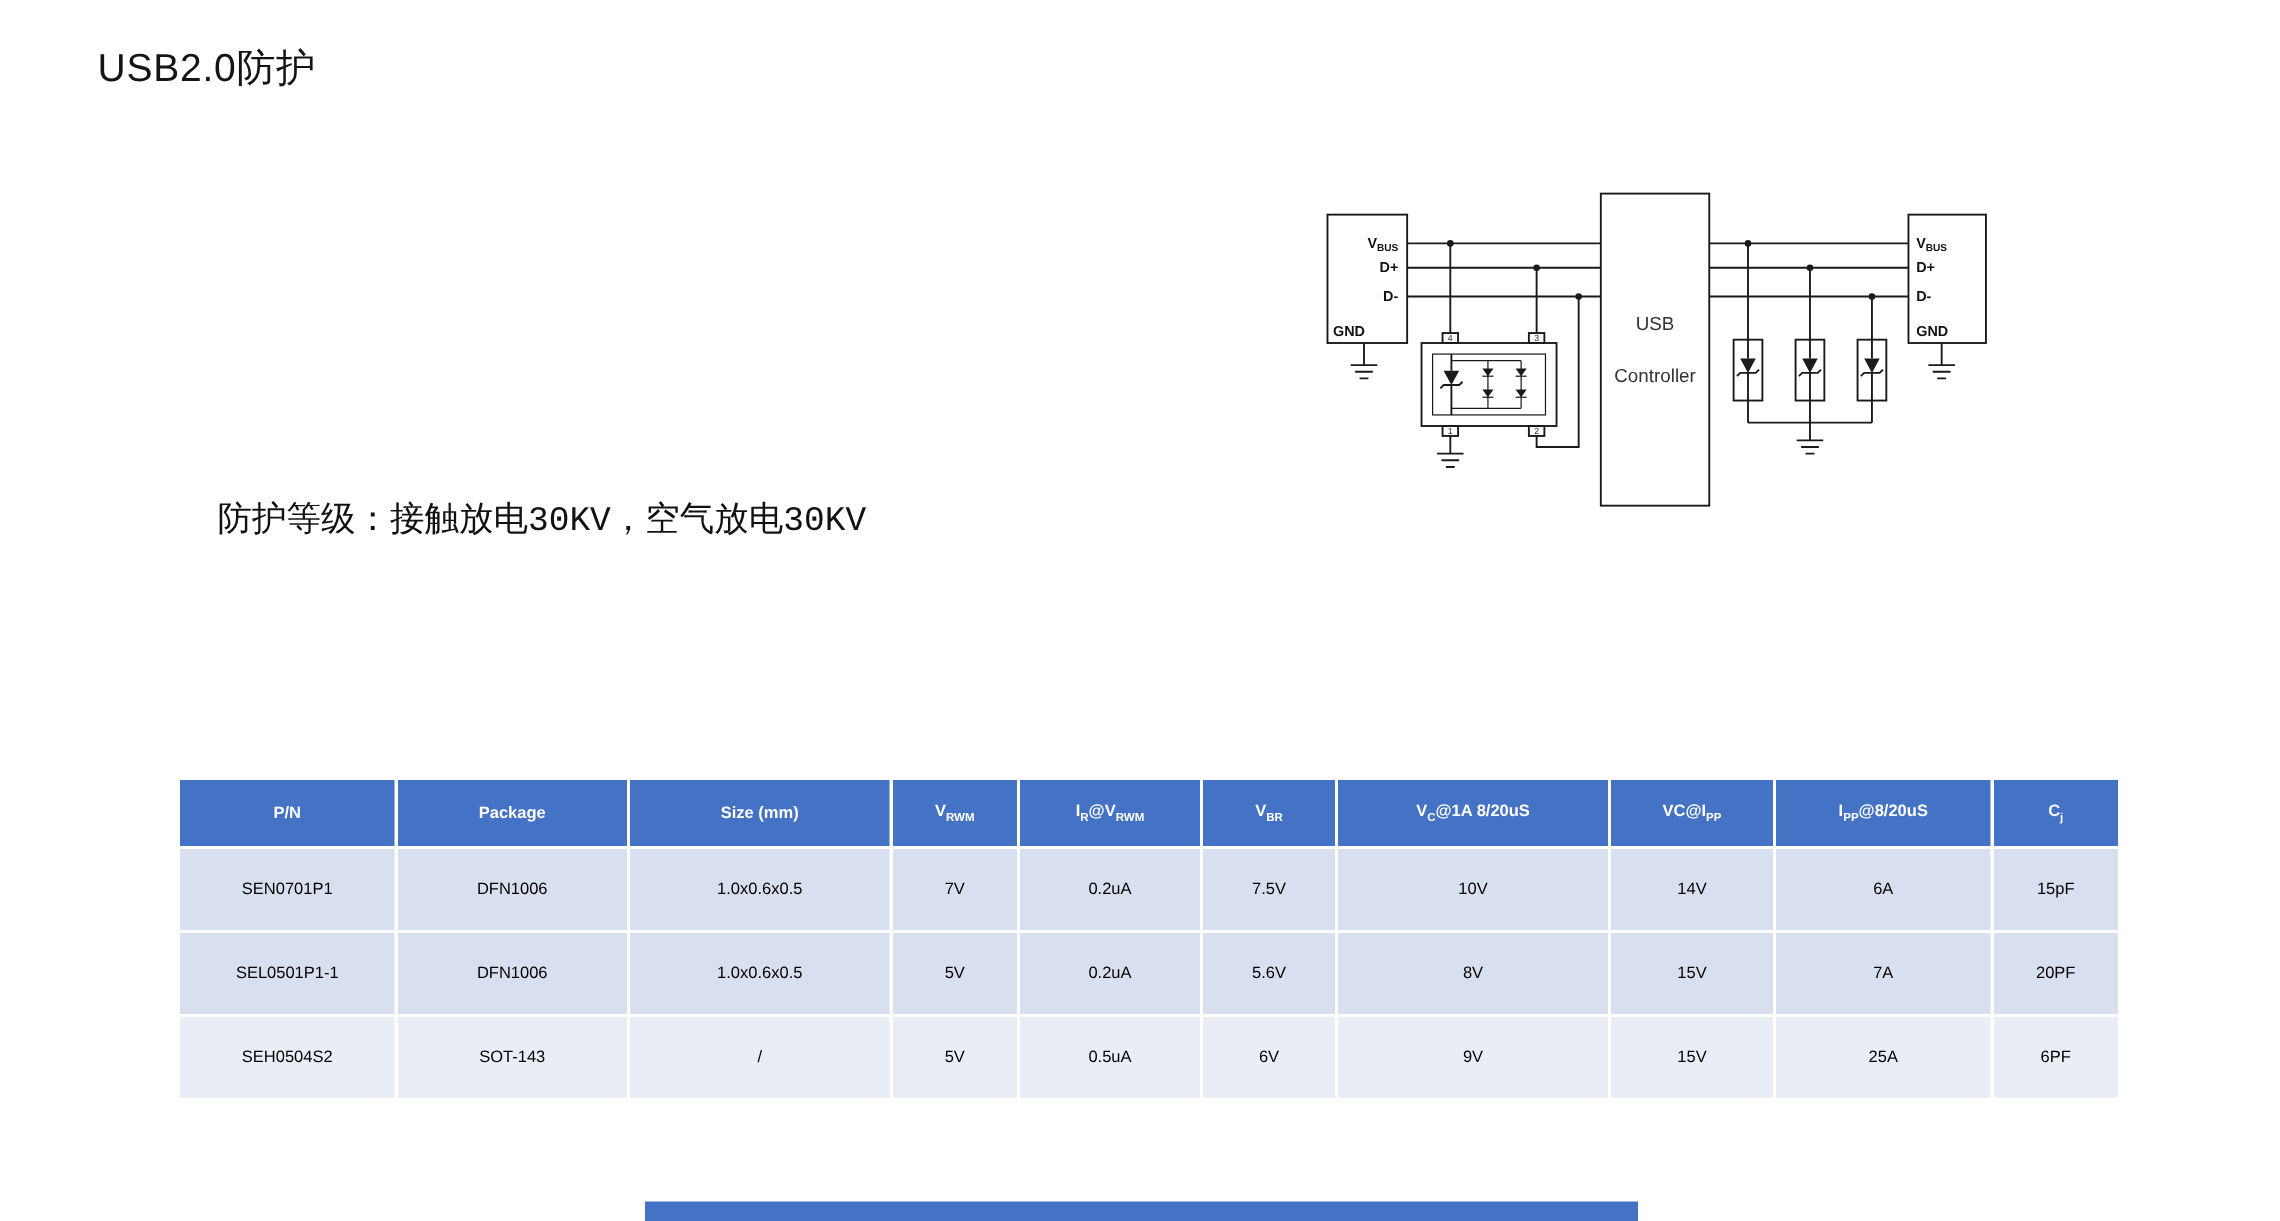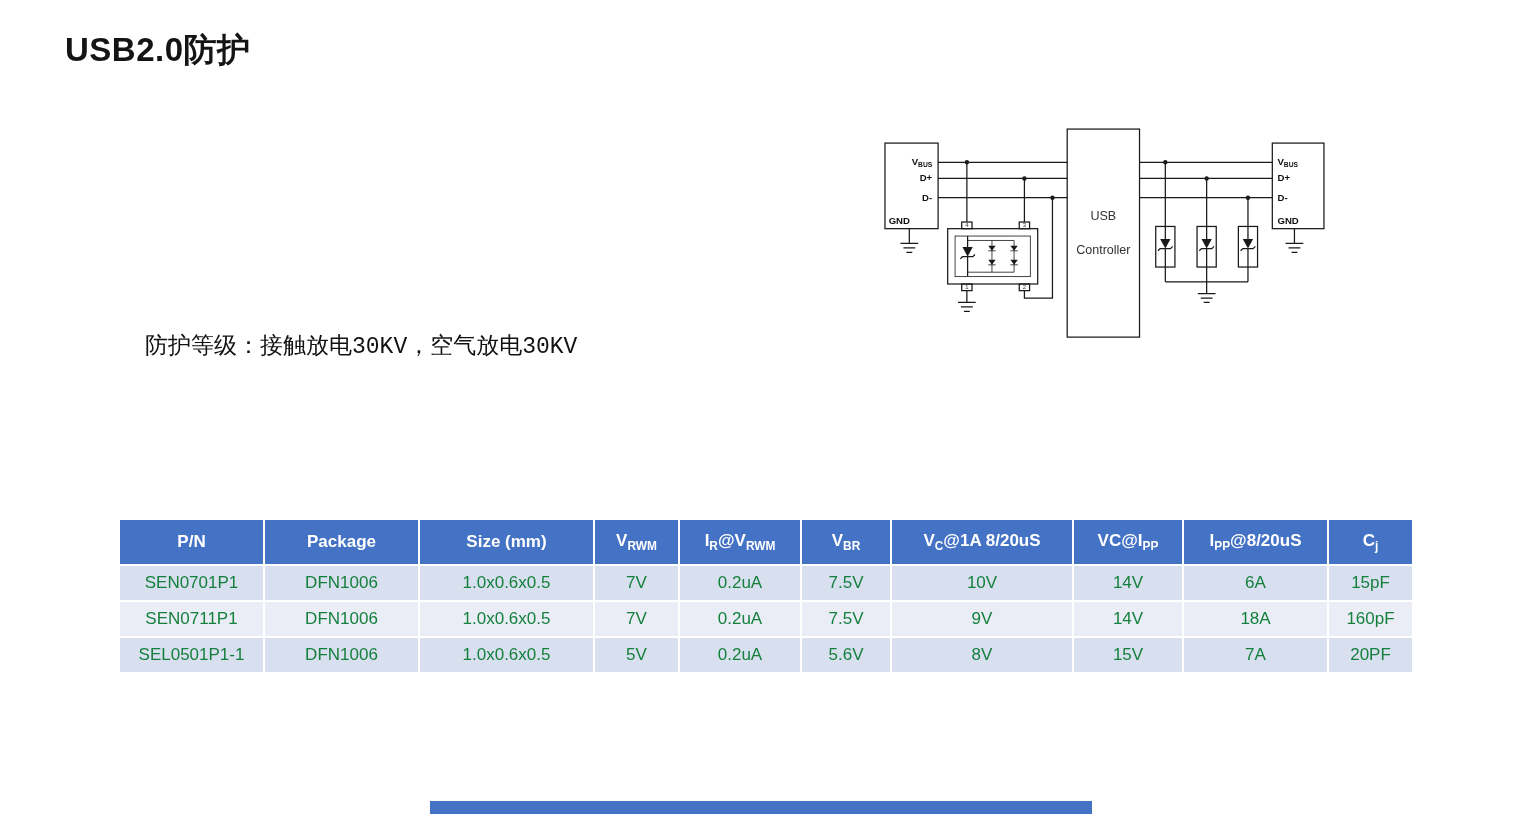--- a/index.html
+++ b/index.html
@@ -6,52 +6,52 @@
   html, body {
     width:1520px; height:814px;
     background:#ffffff;
     font-family:"Liberation Sans", sans-serif;
     overflow:hidden;
   }
   .slide { position:relative; width:1520px; height:814px; background:#fff; }
 
   .title {
     position:absolute; left:65px; top:28px;
-    font-size:33px; font-weight:bold; color:#141414;
+    font-size:26px; font-weight:normal; color:#141414;
     letter-spacing:0.5px;
   }
 
   .desc {
     position:absolute; left:145px; top:194px;
     font-size:23px; color:#111; line-height:37px;
   }
   .protection {
     position:absolute; left:145px; top:330px;
     font-size:23px; color:#111;font-family:Liberation Mono, monospace;
   }
 
   .diagram { position:absolute; left:780px; top:118px; }
   .pin-label { font-size:13px; font-weight:bold; fill:#111; }
   .ctrl-label { font-size:17px; fill:#333; }
   .pin-num  { font-size:8px; fill:#333; }
 
   .spec-table {
     position:absolute; left:118px; top:518px;
     border-collapse:collapse; table-layout:fixed;
-    font-size:17px;
+    font-size:11px;
   }
   .spec-table th, .spec-table td {
     border:2px solid #ffffff; text-align:center; vertical-align:middle;
     overflow:hidden; white-space:nowrap;
   }
   .spec-table th {
     background:var(--header-bg, #4472C4); color:#fff;
     height:46px; font-weight:bold;
   }
-  .spec-table td { height:36px; color:#15803d; }
+  .spec-table td { height:56px; color:#000000; }
   .spec-table tr.odd  td { background:var(--row-odd,  #D8DFEF); }
   .spec-table tr.even td { background:var(--row-even, #EAEDF6); }
   sub { font-size:0.7em; }
 
   .footer-bar {
     position:absolute; left:430px; bottom:0;
     width:662px; height:13px;
     background:var(--footer-bar, #4472C4);
   }
 </style>
@@ -200,41 +200,41 @@
           <td>DFN1006</td>
           <td>1.0x0.6x0.5</td>
           <td>7V</td>
           <td>0.2uA</td>
           <td>7.5V</td>
           <td>10V</td>
           <td>14V</td>
           <td>6A</td>
           <td>15pF</td>
         </tr>
-        <tr class="even">
-          <td>SEN0711P1</td>
-          <td>DFN1006</td>
-          <td>1.0x0.6x0.5</td>
-          <td>7V</td>
-          <td>0.2uA</td>
-          <td>7.5V</td>
-          <td>9V</td>
-          <td>14V</td>
-          <td>18A</td>
-          <td>160pF</td>
-        </tr>
         <tr class="odd">
           <td>SEL0501P1-1</td>
           <td>DFN1006</td>
           <td>1.0x0.6x0.5</td>
           <td>5V</td>
           <td>0.2uA</td>
           <td>5.6V</td>
           <td>8V</td>
           <td>15V</td>
           <td>7A</td>
           <td>20PF</td>
         </tr>
+        <tr class="even">
+          <td>SEH0504S2</td>
+          <td>SOT-143</td>
+          <td>/</td>
+          <td>5V</td>
+          <td>0.5uA</td>
+          <td>6V</td>
+          <td>9V</td>
+          <td>15V</td>
+          <td>25A</td>
+          <td>6PF</td>
+        </tr>
       </tbody>
   </table>
 
   <div class="footer-bar"></div>
 </div>
 
 </body></html>

